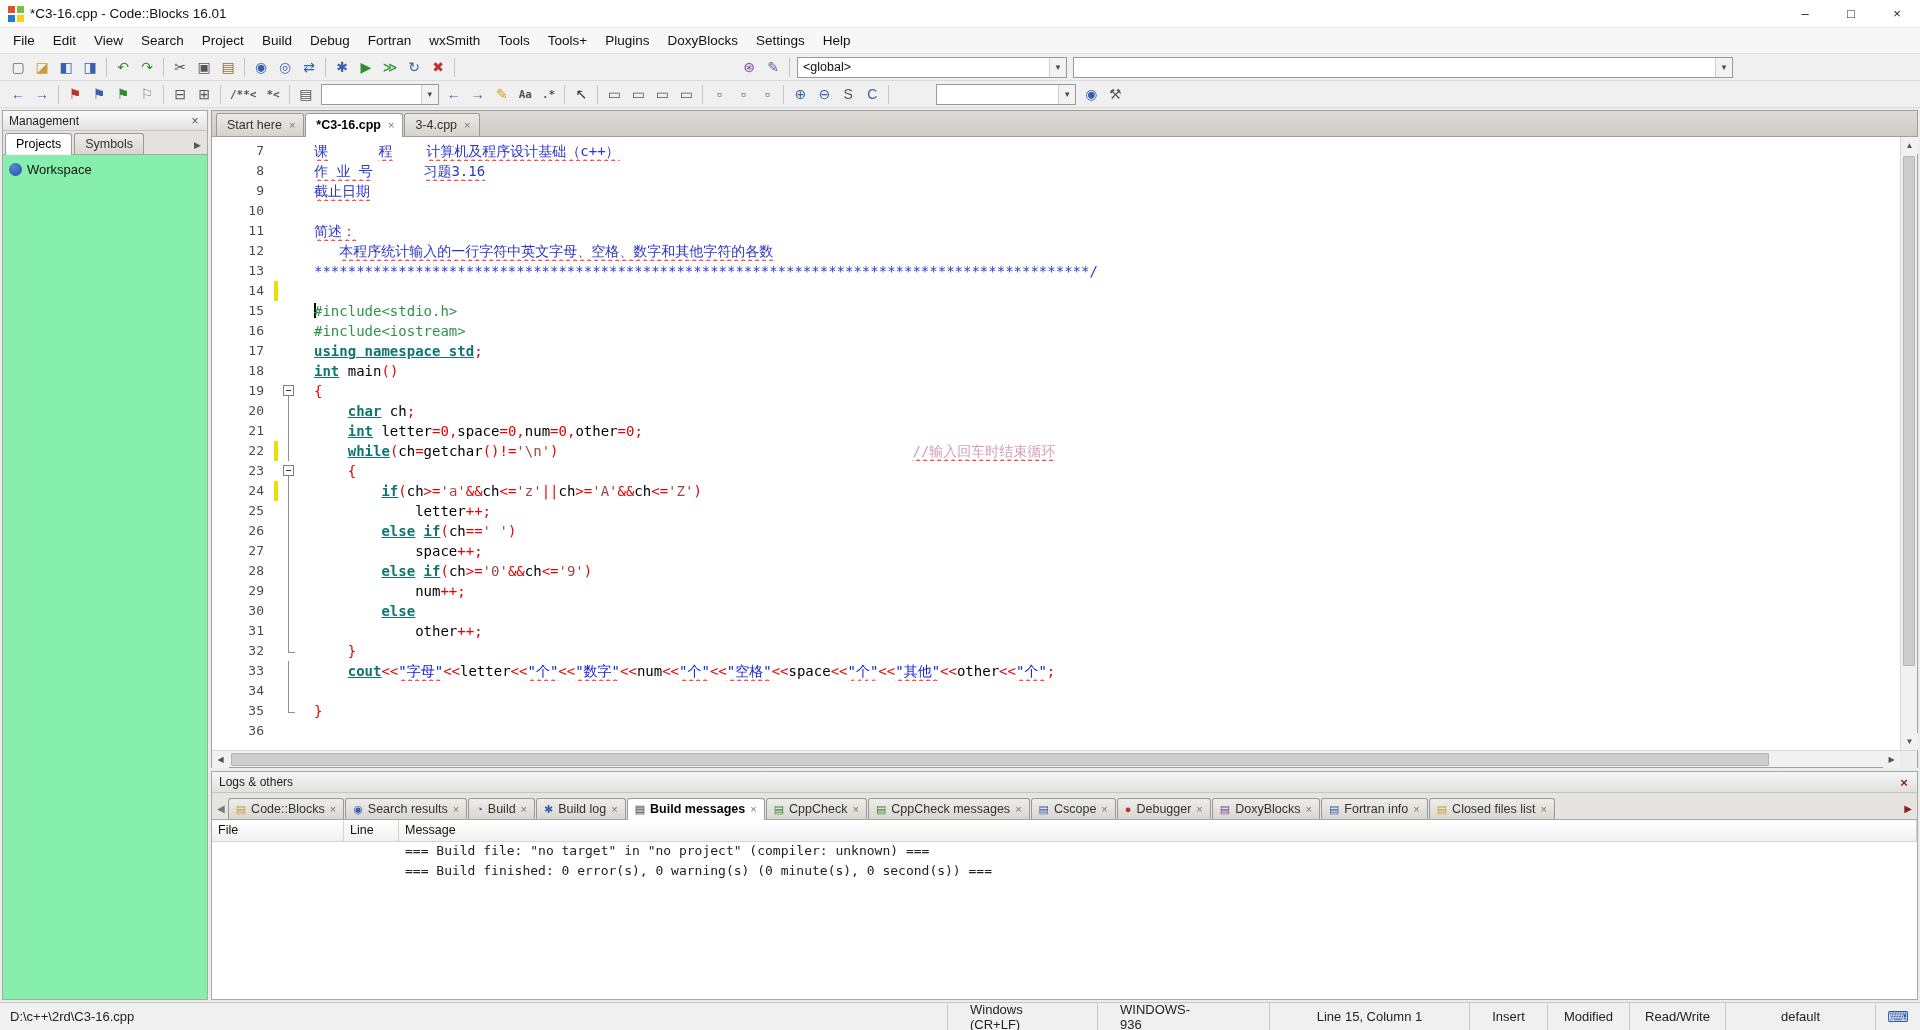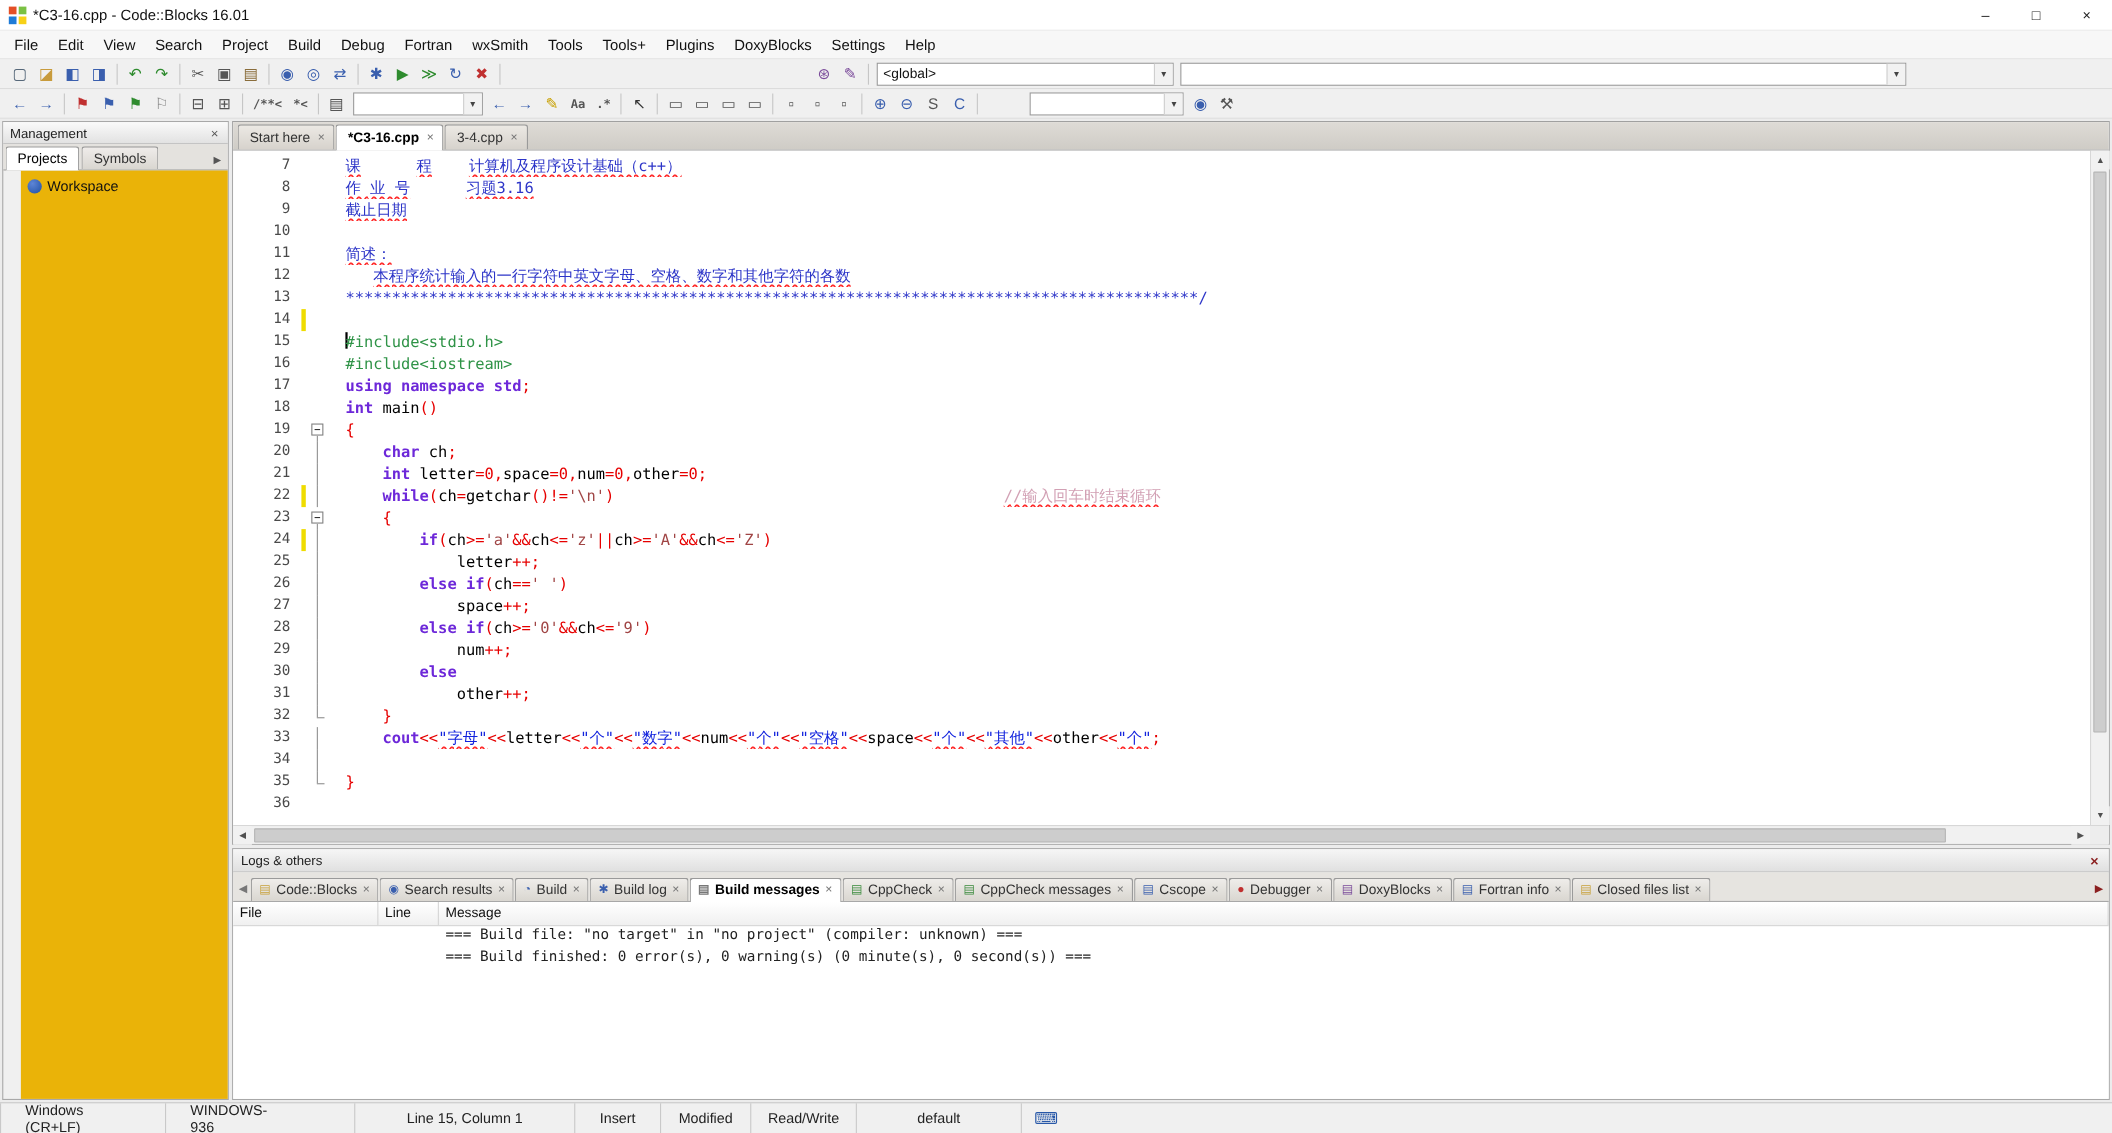--- a/index.html
+++ b/index.html
@@ -35,21 +35,21 @@
   .right-col { flex:1; min-width:0; display:flex; flex-direction:column; gap:3px; }
 
   
   .mgmt { width:206px; flex:none; display:flex; flex-direction:column; border:1px solid #a8a8a8; background:#f0f0f0; }
   .mgmt-header { height:20px; display:flex; align-items:center; background:linear-gradient(#fafafa,#e2e2e2); border-bottom:1px solid #c4c4c4; padding:0 4px 0 6px; font-size:12px; color:#222; }
   .mgmt-close { margin-left:auto; width:16px; height:16px; display:flex; align-items:center; justify-content:center; color:#555; font-size:12px; }
   .mgmt-tabs { height:24px; display:flex; align-items:flex-end; background:#e4e2de; padding:2px 2px 0 2px; border-bottom:1px solid #a8a8a8; }
   .mgmt-tab { padding:3px 10px 3px 10px; font-size:12.5px; border:1px solid #9a9a9a; border-bottom:none; border-radius:3px 3px 0 0; background:linear-gradient(#efecea,#d9d6d0); color:#333; margin-right:2px; }
   .mgmt-tab.active { background:#fff; color:#000; position:relative; top:1px; padding-bottom:4px; }
   .mgmt-tab-scroll { margin-left:auto; font-size:9px; color:#555; padding:0 4px 4px 0; }
-  .mgmt-body { flex:1; background:#eab308; padding:6px 4px;margin-left:16px; }
+  .mgmt-body { flex:1; background:#86efac; padding:6px 4px; }
   .tree-item { display:flex; align-items:center; gap:5px; font-size:13px; color:#111; padding:1px 2px; }
   .ws-icon { width:13px; height:13px; border-radius:50%; background:radial-gradient(circle at 35% 30%, #5d85d6, #1f4fa3); flex:none; }
 
   
   .editor { height:658px; flex:none; display:flex; flex-direction:column; border:1px solid #a0a0a0; background:#fff; min-width:0; }
   .etabs { height:26px; flex:none; background:linear-gradient(#dedbd6,#cfccc6); display:flex; align-items:flex-end; padding:2px 2px 0 4px; border-bottom:1px solid #a0a0a0; }
   .etab { display:flex; align-items:center; gap:7px; padding:4px 8px 4px 10px; font-size:12.5px; color:#333; border:1px solid #9a9a9a; border-bottom:none; border-radius:3px 3px 0 0; background:linear-gradient(#ece9e4,#d6d2cc); margin-right:1px; }
   .etab.active { background:#fff; color:#000; font-weight:bold; position:relative; top:1px; padding-bottom:5px; }
   .tab-close { font-size:11px; color:#777; font-weight:normal; line-height:1; }
   .code-wrap { flex:1; display:flex; min-height:0; }
@@ -62,21 +62,21 @@
   .fold.line::before { content:''; position:absolute; left:8px; top:0; bottom:0; width:1px; background:#909090; }
   .fold.end::before { content:''; position:absolute; left:8px; top:0; height:11px; width:1px; background:#909090; }
   .fold.end::after { content:''; position:absolute; left:8px; top:11px; width:7px; height:1px; background:#909090; }
   .fold.box::before { content:''; position:absolute; left:8px; top:15px; bottom:0; width:1px; background:#909090; }
   .fold-box { position:absolute; left:3px; top:4px; width:11px; height:11px; border:1px solid #808080; background:#fff; }
   .fold-box::after { content:''; position:absolute; left:2px; right:2px; top:4px; height:1px; background:#333; }
   .ltext { flex:1; white-space:pre; overflow:hidden; padding-left:16px; }
   .caret { display:inline-block; width:2px; height:15px; background:#000; vertical-align:-2px; margin-right:-2px; }
 
   .tk-i  { color:#000000; }
-  .tk-k  { color:#6d28d9; font-weight:bold; }
+  .tk-k  { color:#0f766e; font-weight:bold;text-decoration:underline; }
   .tk-p  { color:#2f9347; }
   .tk-o  { color:#e60000; }
   .tk-ch { color:#a04545; }
   .tk-c  { color:#2d35c8; }
   .tk-s, .tk-ss { color:#1122dd; }
   .tk-lc, .tk-lcs { color:#d2a0b4; }
   .tk-cs, .tk-ss, .tk-lcs { text-decoration-line:underline; text-decoration-style:wavy; text-decoration-color:#ff2a2a; text-underline-offset:3px; }
   .tk-cs { color:#2d35c8; }
 
   
@@ -668,20 +668,21 @@
                 <div class="lt-cell w-msg">=== Build finished: 0 error(s), 0 warning(s) (0 minute(s), 0 second(s)) ===</div>
               </div>
             </div>
         </div>
       </div>
 
     </div>
   </div>
 
   <div class="statusbar" id="statusbar">
+    <span class="sb-path">D:\c++\2rd\C3-16.cpp</span>
   <div class="sb-seg" style="width: 150px;">Windows (CR+LF)</div>
       <div class="sb-seg" style="width: 132px;">WINDOWS-936</div>
       <div class="sb-seg" style="width: 200px; margin-left: 40px;">Line 15, Column 1</div>
       <div class="sb-seg" style="width: 78px;">Insert</div>
       <div class="sb-seg" style="width: 82px;">Modified</div>
       <div class="sb-seg" style="width: 96px;">Read/Write</div>
       <div class="sb-seg" style="width: 150px;">default</div>
       <div class="sb-lang">⌨</div>
     </div>
 

